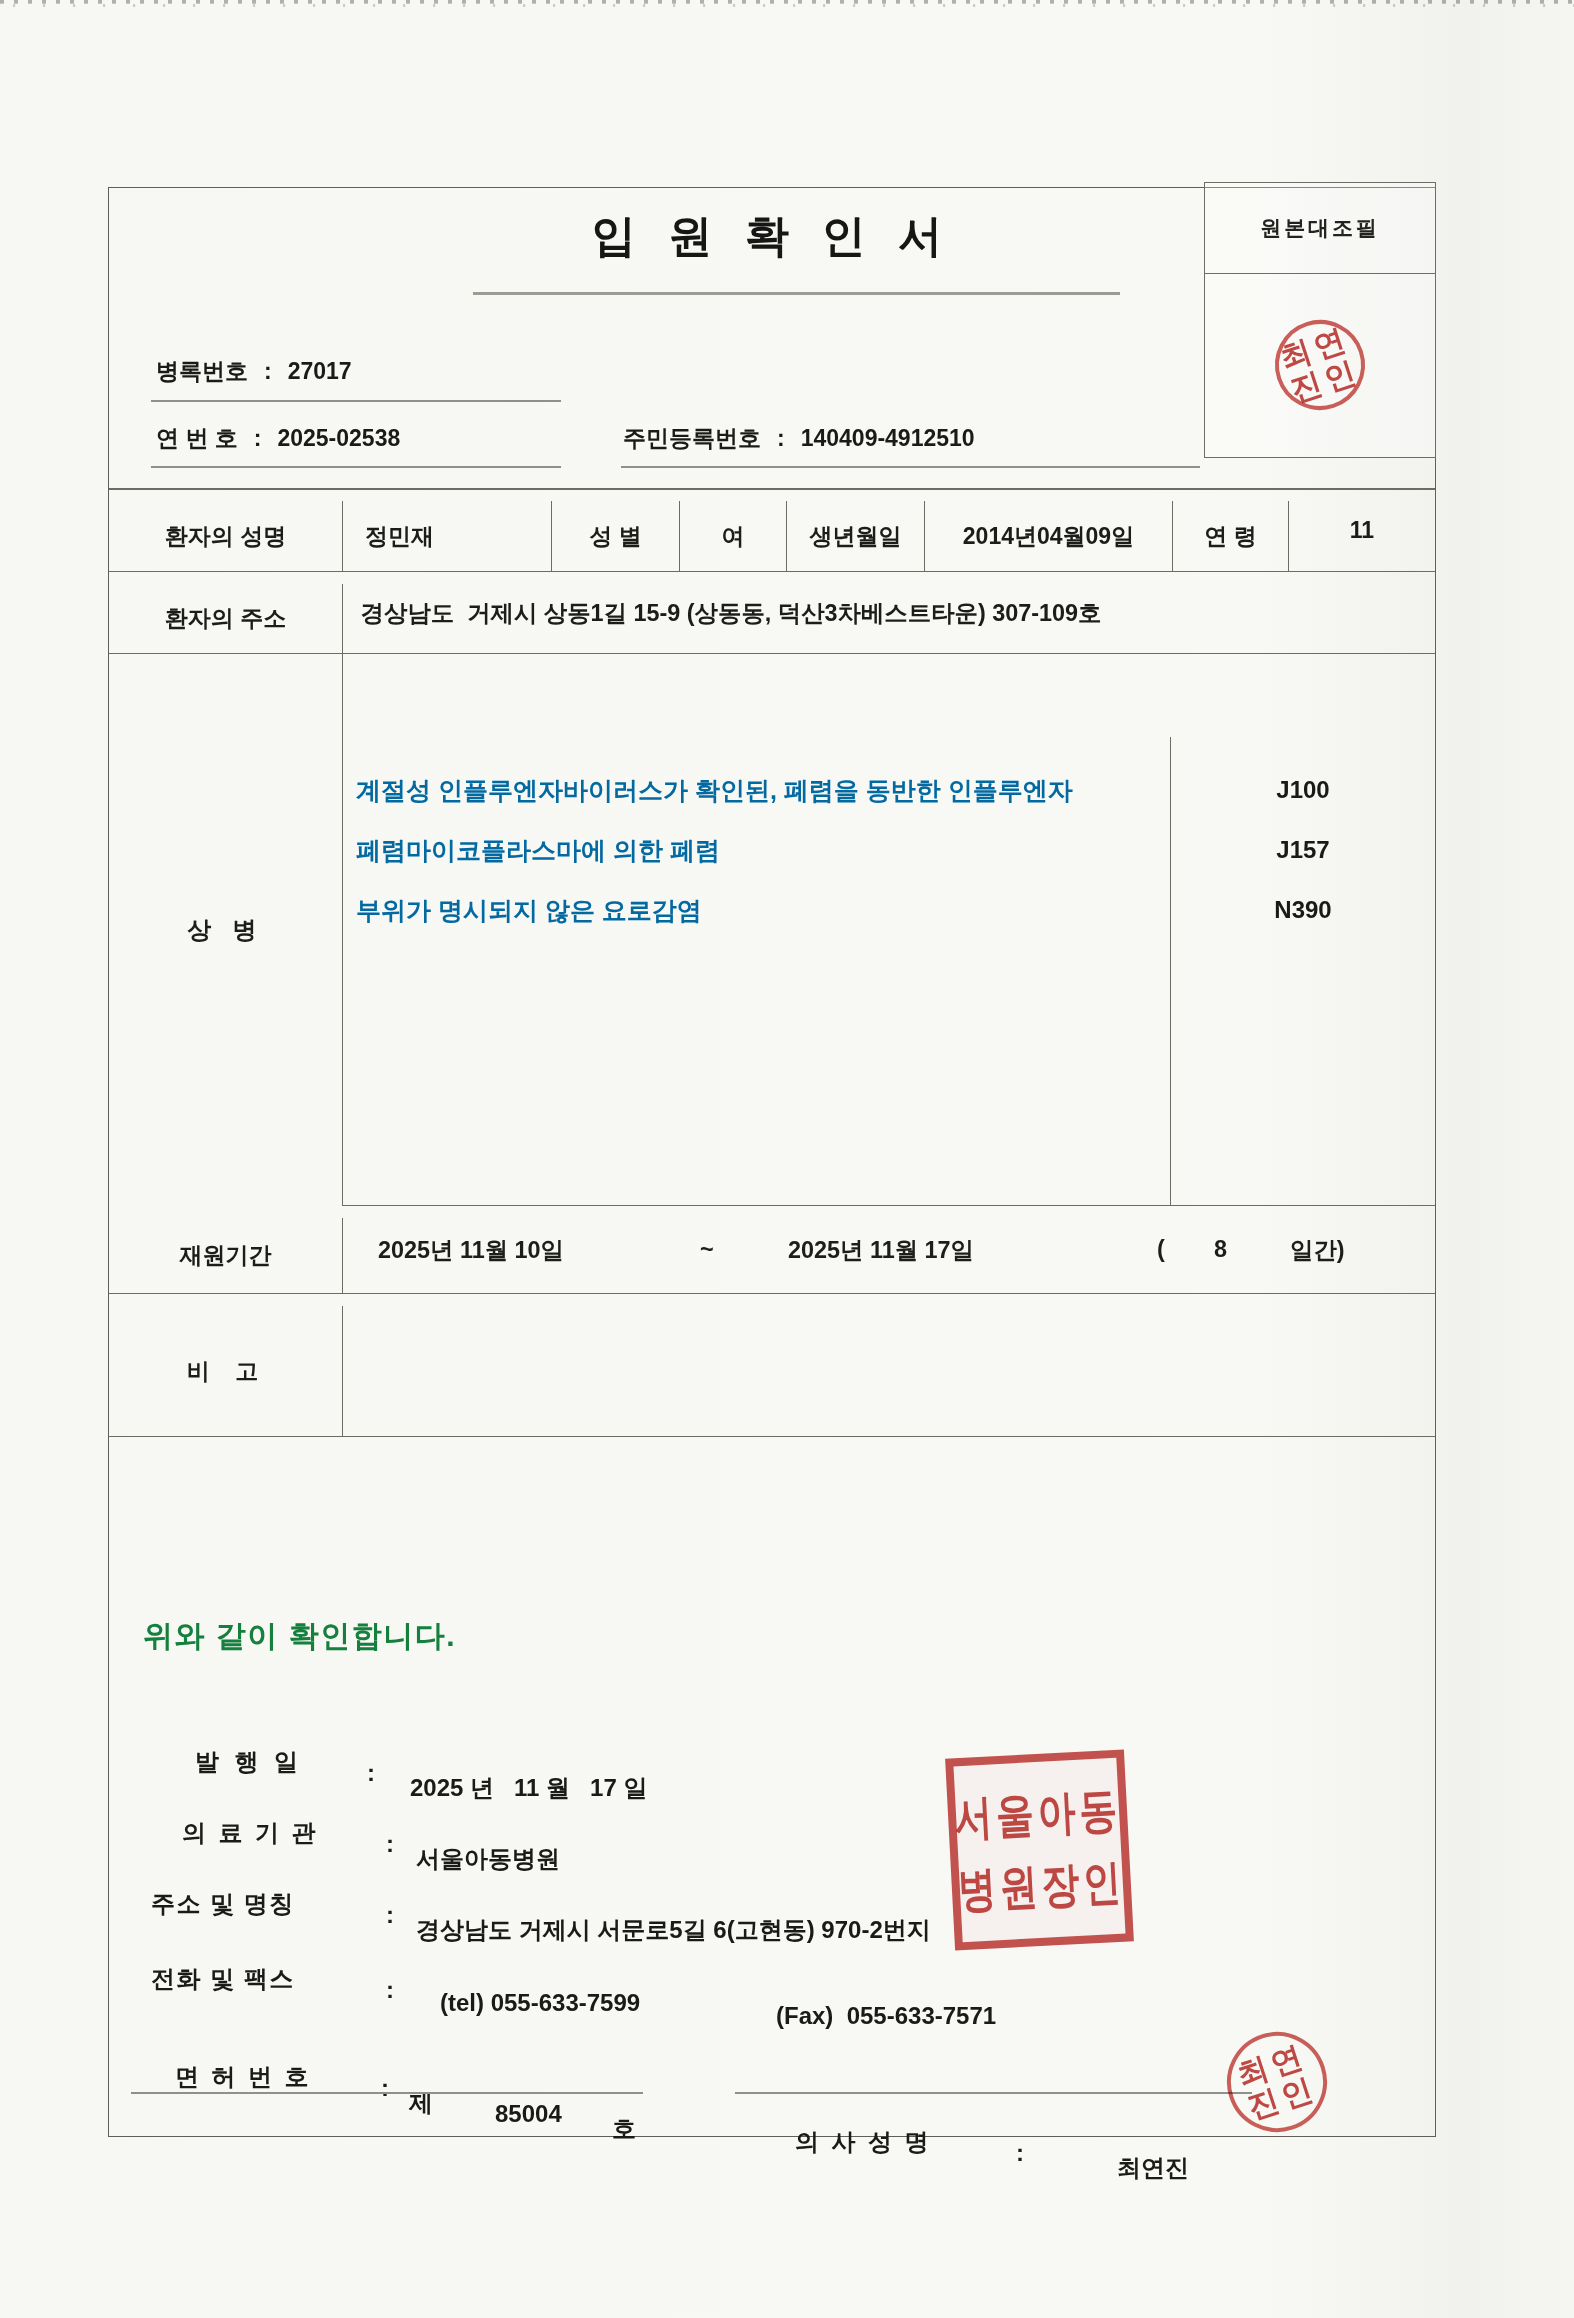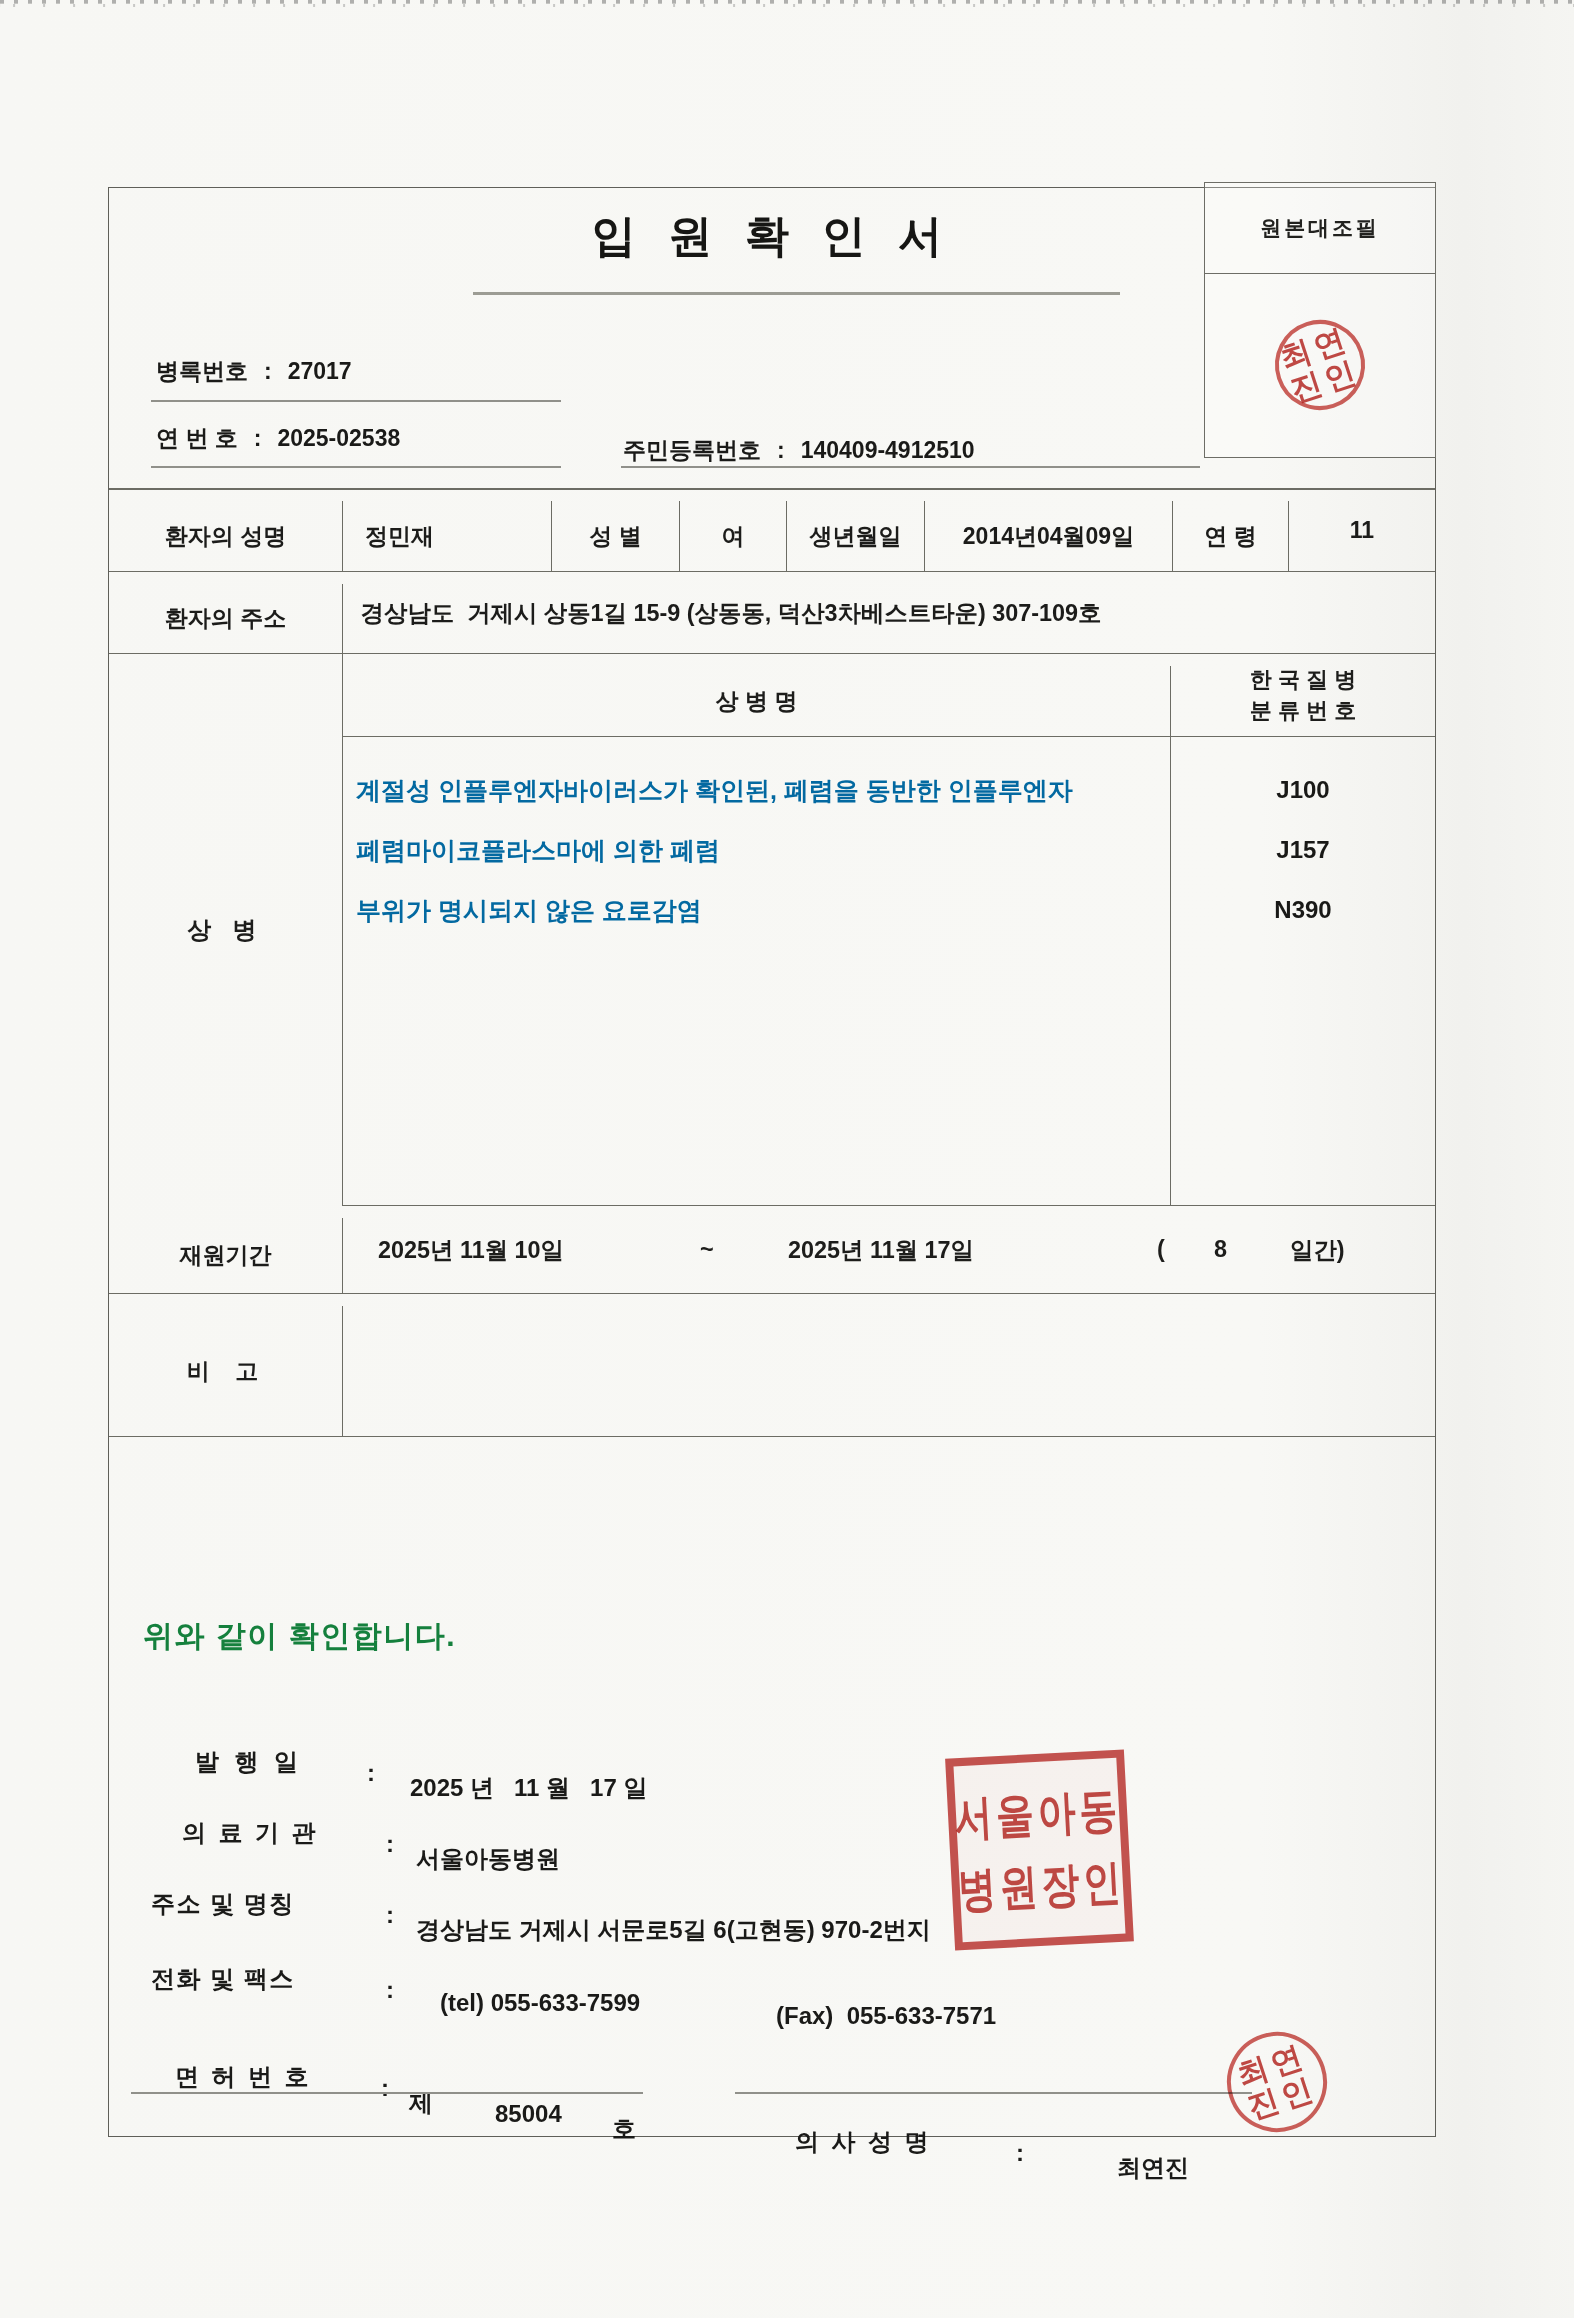--- a/index.html
+++ b/index.html
@@ -112,21 +112,21 @@
 
   
   <div class="abs field-row" style="left:47px;top:167px;">
     <span>병록번호</span><span class="colon">:</span><span>27017</span>
   </div>
   <div class="abs uline" style="left:42px;top:212px;width:410px;"></div>
 
   <div class="abs field-row" style="left:47px;top:234px;">
     <span>연 번 호</span><span class="colon">:</span><span>2025-02538</span>
   </div>
-  <div class="abs field-row" style="left:514px;top:246px;">
+  <div class="abs field-row" style="left:514px;top:234px;">
     <span>주민등록번호</span><span class="colon">:</span><span>140409-4912510</span>
   </div>
   <div class="abs uline" style="left:42px;top:278px;width:410px;"></div>
   <div class="abs uline" style="left:512px;top:278px;width:579px;"></div>
 
   
   <div class="abs table-top"></div>
 
   
   <div class="abs trow" style="top:301px;height:83px;">
@@ -143,27 +143,20 @@
   
   <div class="abs trow" style="top:384px;height:82px;">
     <div class="cell br" style="width:234px;">환자의 주소</div>
     <div class="cell left-pad" style="flex:1;padding-left:17.6px;font-size:23.4px;">경상남도  거제시 상동1길 15-9 (상동동, 덕산3차베스트타운) 307-109호</div>
   </div>
 
   
   <div class="abs diag-label-col">상 병</div>
 
   
-  <div class="abs diag-head">
-    <div class="hcell br" style="width:828px;">상 병 명</div>
-    <div class="hcell" style="width:264px;font-size:22px;line-height:31px;">
-      <div>한 국 질 병</div>
-      <div>분 류 번 호</div>
-    </div>
-  </div>
 
   
   <div class="abs diag-body">
     <div class="diag-names">
       <div class="dline">계절성 인플루엔자바이러스가 확인된, 폐렴을 동반한 인플루엔자</div>
       <div class="dline">폐렴마이코플라스마에 의한 폐렴</div>
       <div class="dline">부위가 명시되지 않은 요로감염</div>
     </div>
     <div class="diag-codes">
       <div class="dcode">J100</div>

